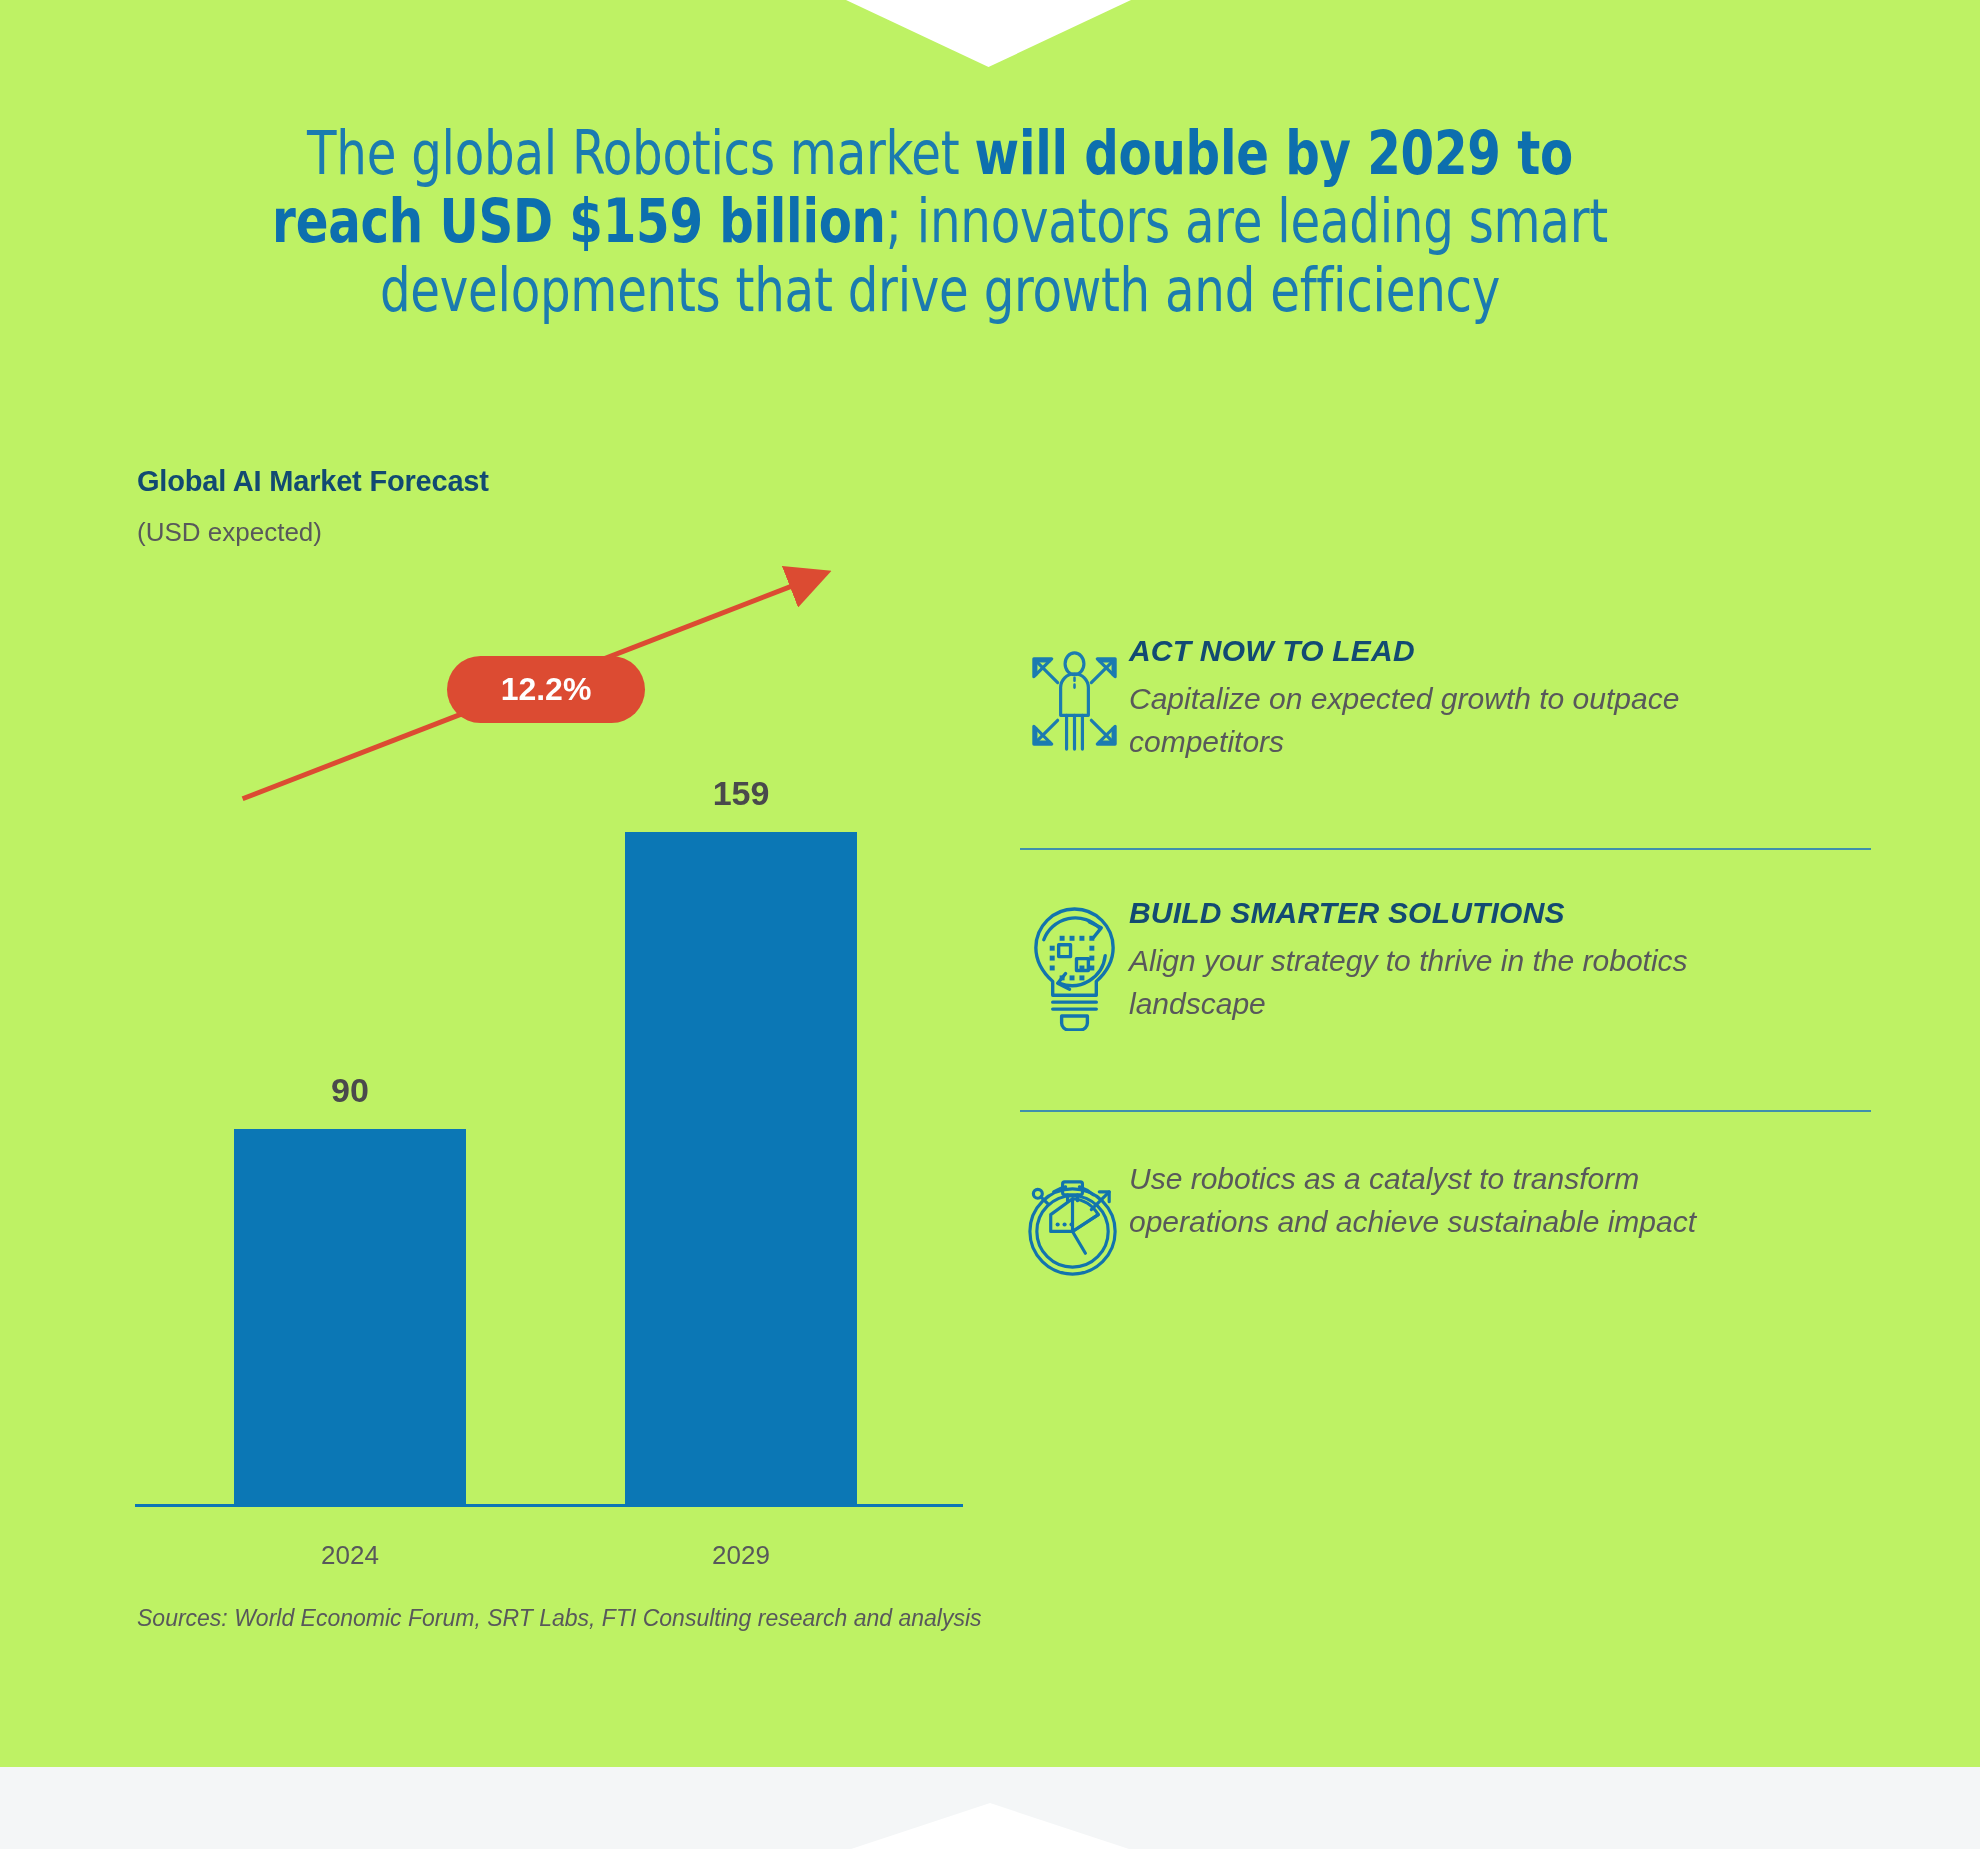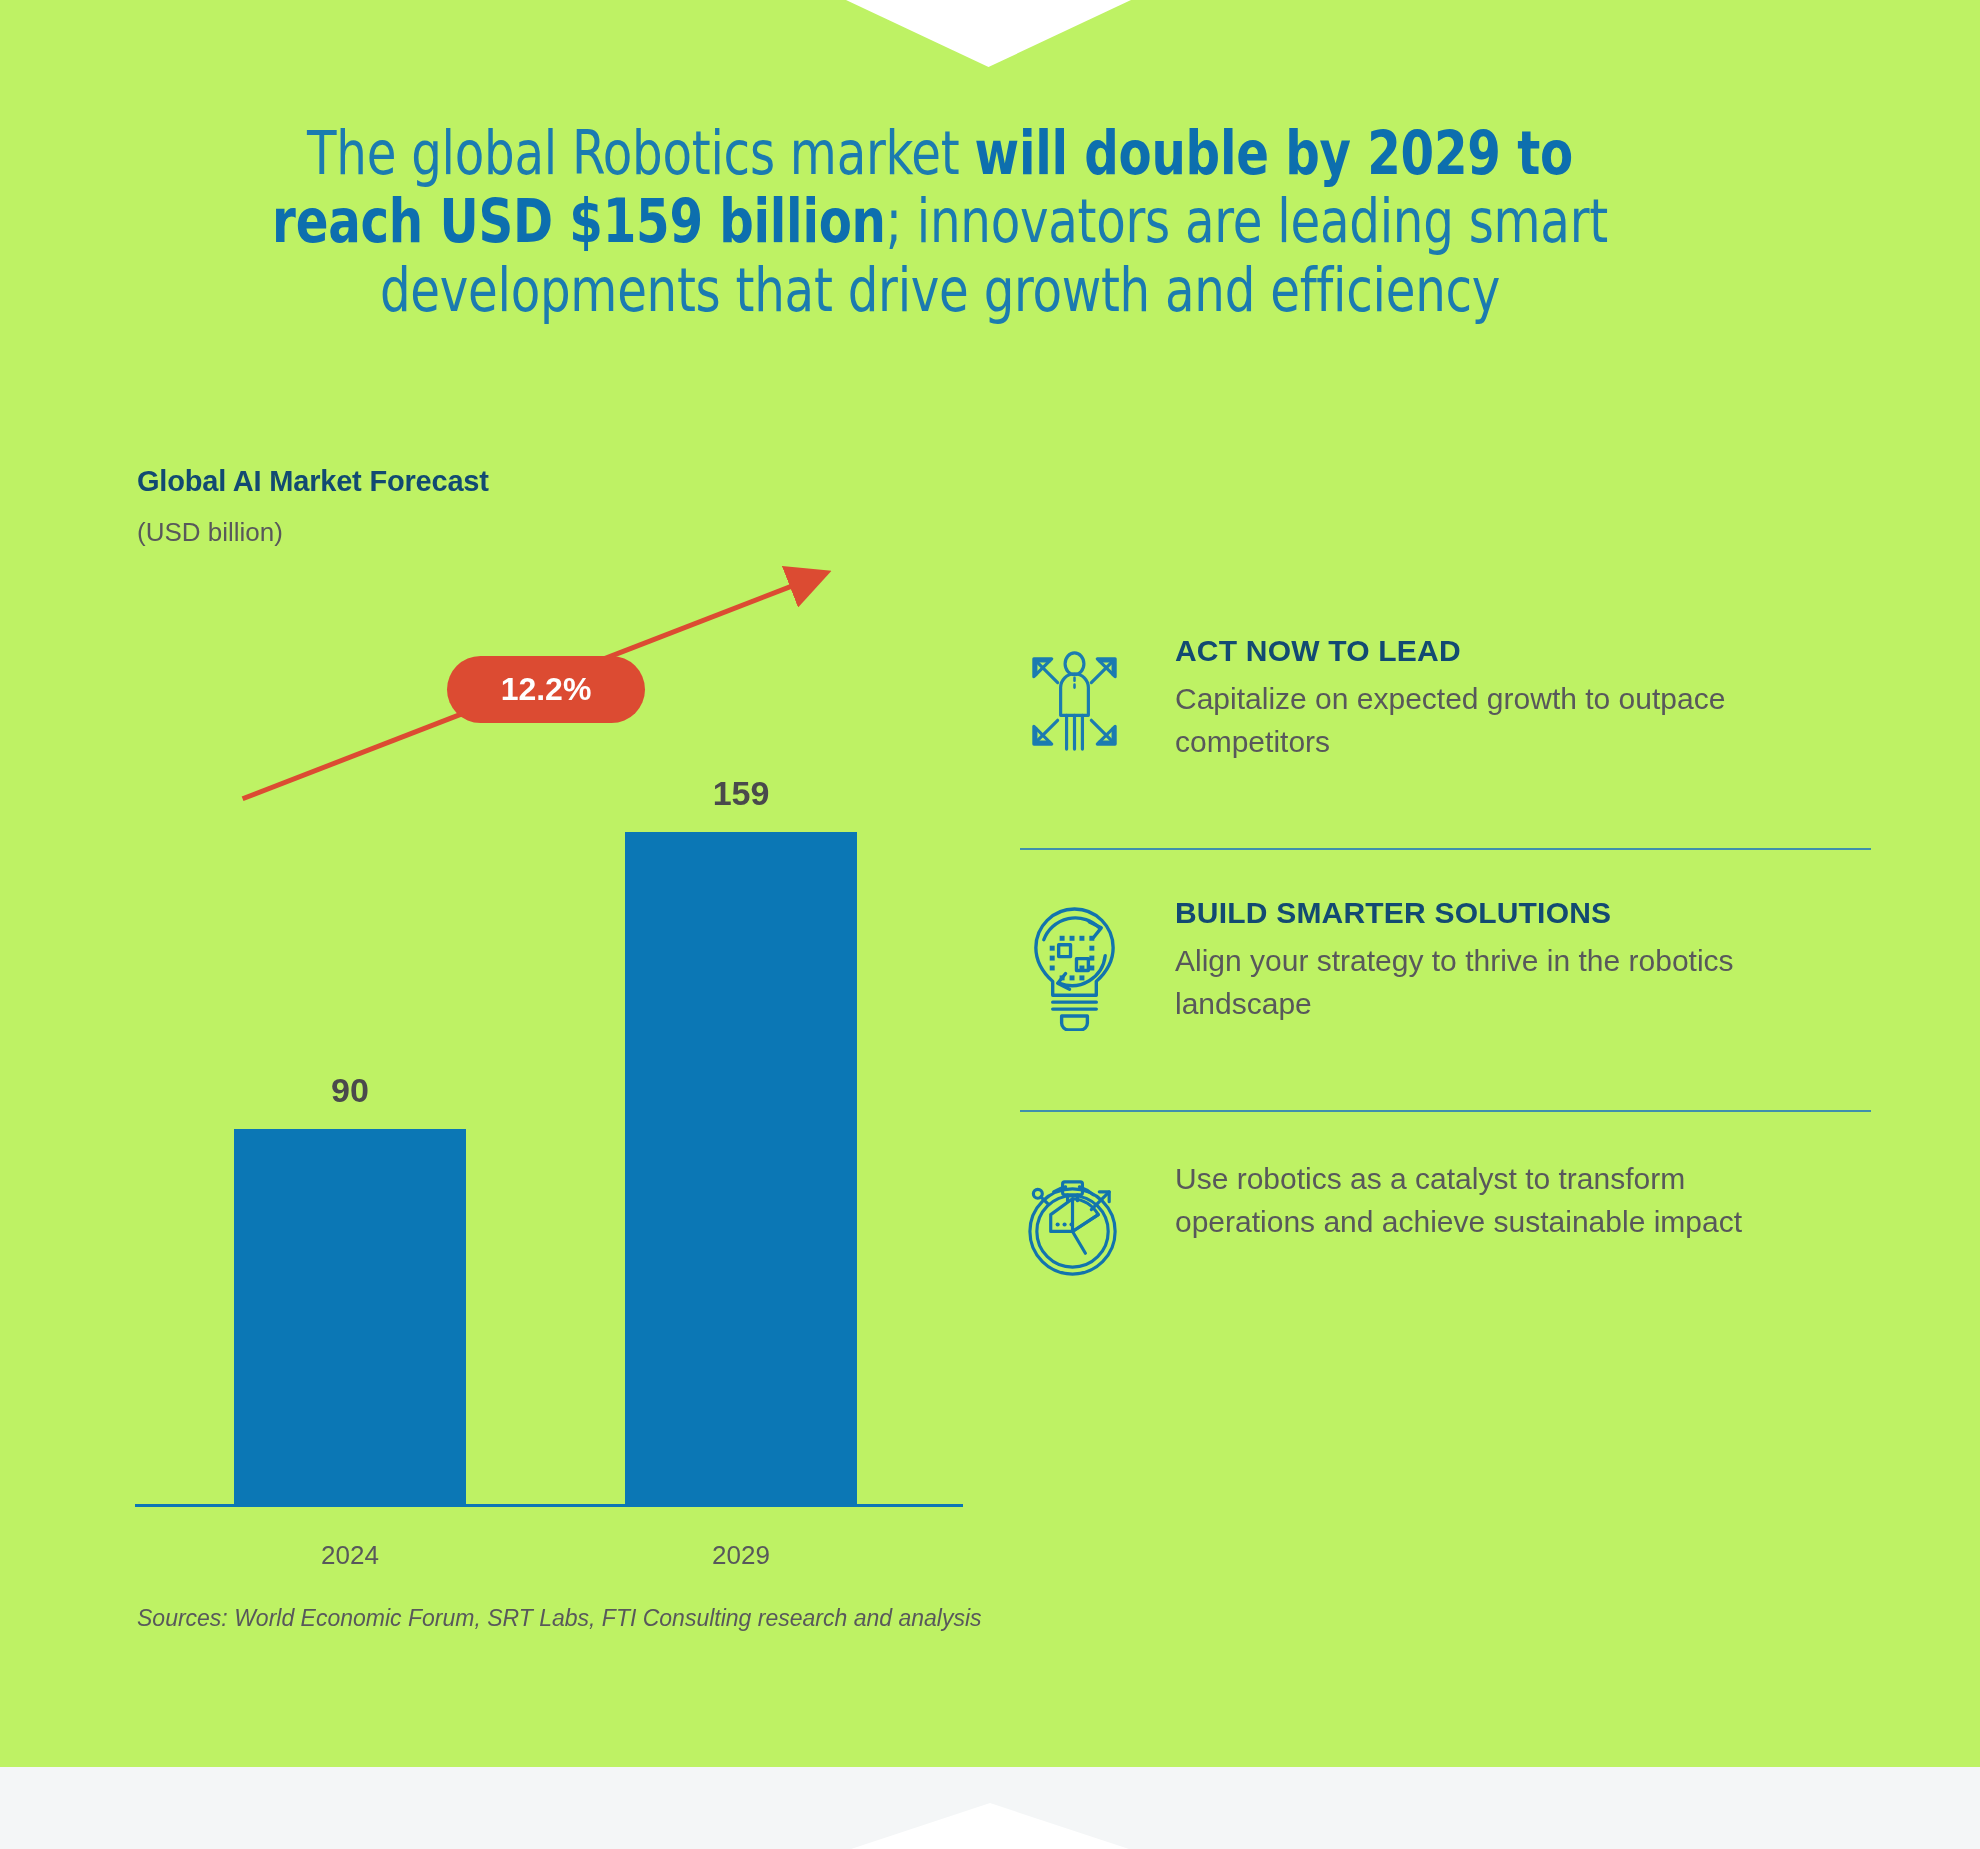--- a/index.html
+++ b/index.html
@@ -172,21 +172,21 @@
   
   .panel {
     position: absolute;
     left: 1020px;
     top: 634px;
     width: 871px;
   }
   .panel-item {
     display: flex;
     align-items: flex-start;
-    gap: 46px;
+    font-style: italic;
   }
   .panel-icon {
     flex: 0 0 auto;
     width: 109px;
     padding-top: 8px;
   }
   .panel-text {
     flex: 1 1 auto;
   }
   .panel-head {
@@ -218,21 +218,21 @@
 <div class="page">
 
   <div class="notch-top"></div>
 
   <div class="headline">
     <span>The global Robotics market </span><b>will double by 2029 to reach USD $159 billion</b><span>; innovators are leading smart developments that drive growth and efficiency</span>
   </div>
 
   <div class="chart-area">
     <div class="chart-title">Global AI Market Forecast</div>
-    <div class="chart-sub">(USD billion)</div>
+    <div class="chart-sub">(USD expected)</div>
 
     <svg class="arrow-svg" width="990" height="1849" viewBox="0 0 1000 1868">
       <defs>
         <marker id="ah" markerWidth="9" markerHeight="9" refX="6" refY="4.5" orient="auto">
           <path d="M0,0 L9,4.5 L0,9 z" fill="#dc4b32"></path>
         </marker>
       </defs>
       <line x1="245" y1="807" x2="826" y2="582" stroke="#dc4b32" stroke-width="5" marker-end="url(#ah)"></line>
     </svg>
 

